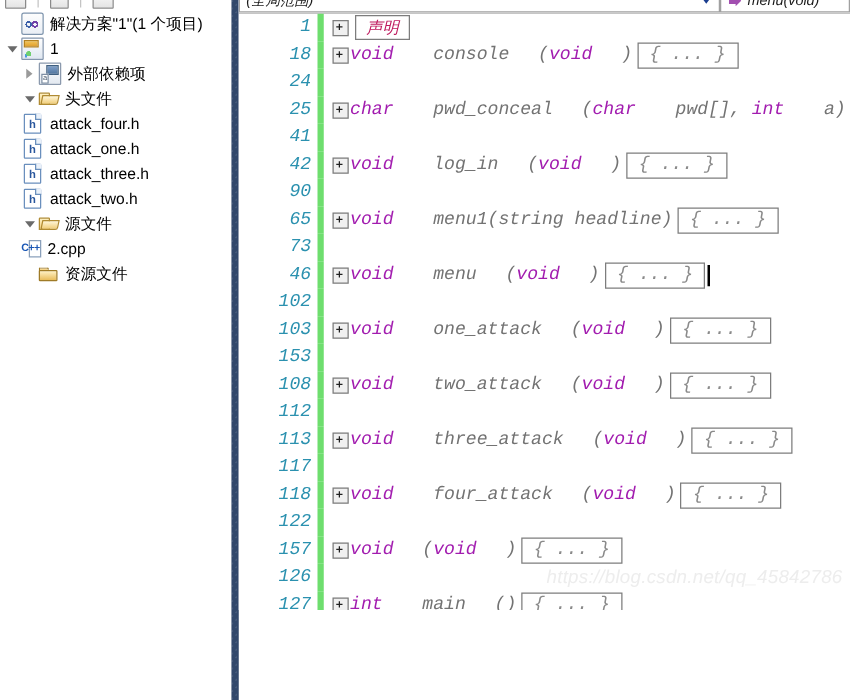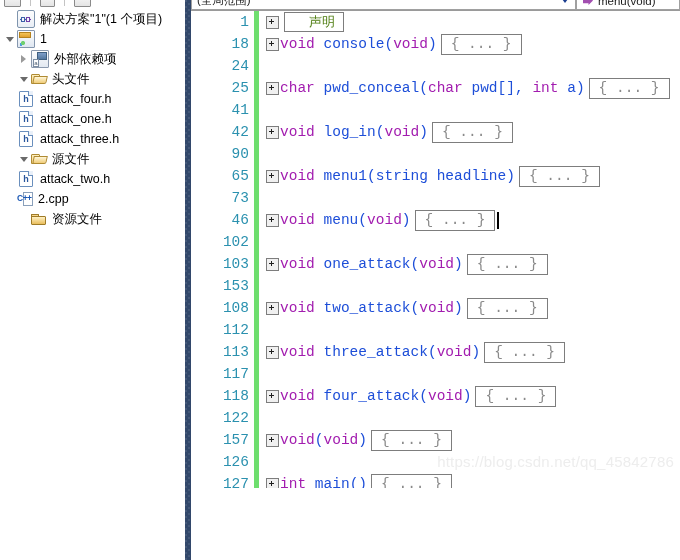--- a/index.html
+++ b/index.html
@@ -303,20 +303,21 @@
     background-size: 6px 6px;
   }
 
   
   #editor-pane {
     flex: 1 1 auto;
     height: 488px;
     position: relative;
     background: #ffffff;
     overflow: hidden;
+    font-style: italic;
   }
 
   
   .navbar {
     height: 10px;
     position: relative;
     overflow: hidden;
     border-bottom: 1px solid #9a9a9a;
     background: #ffffff;
   }
@@ -434,39 +435,39 @@
   .code-text {
     font-family: "Liberation Mono", monospace;
     font-size: 14.5px;
     line-height: 22px;
     color: #000000;
     white-space: pre;
     display: flex;
     align-items: center;
   }
   .kw { color: #a21caf; }
-  .pl { color: #1d4ed8; }
+  .pl { color: #737373; margin-left: 23px; }
 
   
   .collapsed {
     display: inline-block;
     border: 1px solid #7d7d7d;
     background: #ffffff;
     color: #8a8a8a;
     font-family: "Liberation Mono", monospace;
     font-size: 14.5px;
     line-height: 16px;
     padding: 1px 9px 2px 9px;
     margin-left: 4px;
     white-space: pre;
     box-sizing: border-box;
   }
   .collapsed.region-label {
-    color: #4d7c0f;
-    padding: 0px 8px 1px 24px;
+    color: #be185d;
+    padding: 0px 8px 1px 8px;
     font-family: "Liberation Sans", sans-serif;
     font-size: 13px;
     line-height: 17px;
   }
 
   .caret {
     display: inline-block;
     width: 2px;
     height: 17px;
     background: #000000;
@@ -539,34 +540,34 @@
         <div class="trow ind4">
           <span class="expander empty"></span>
           <span class="ico ico-hfile"></span>
           <span class="tlabel">attack_one.h</span>
         </div>
         <div class="trow ind4">
           <span class="expander empty"></span>
           <span class="ico ico-hfile"></span>
           <span class="tlabel">attack_three.h</span>
         </div>
+        <div class="trow ind4">
+          <span class="expander empty"></span>
+          <span class="ico ico-hfile"></span>
+          <span class="tlabel">attack_two.h</span>
+        </div>
         <div class="trow ind2">
           <span class="expander">
             <span class="chev down"></span>
           </span>
           <span class="ico ico-folder-open"></span>
           <span class="tlabel">源文件</span>
         </div>
         <div class="trow ind4">
           <span class="expander empty"></span>
-          <span class="ico ico-hfile"></span>
-          <span class="tlabel">attack_two.h</span>
-        </div>
-        <div class="trow ind4">
-          <span class="expander empty"></span>
           <span class="ico ico-cppfile"></span>
           <span class="tlabel">2.cpp</span>
         </div>
         <div class="trow ind2">
           <span class="expander empty"></span>
           <span class="ico ico-folder-closed"></span>
           <span class="tlabel">资源文件</span>
         </div>
       </div>
   </div>

